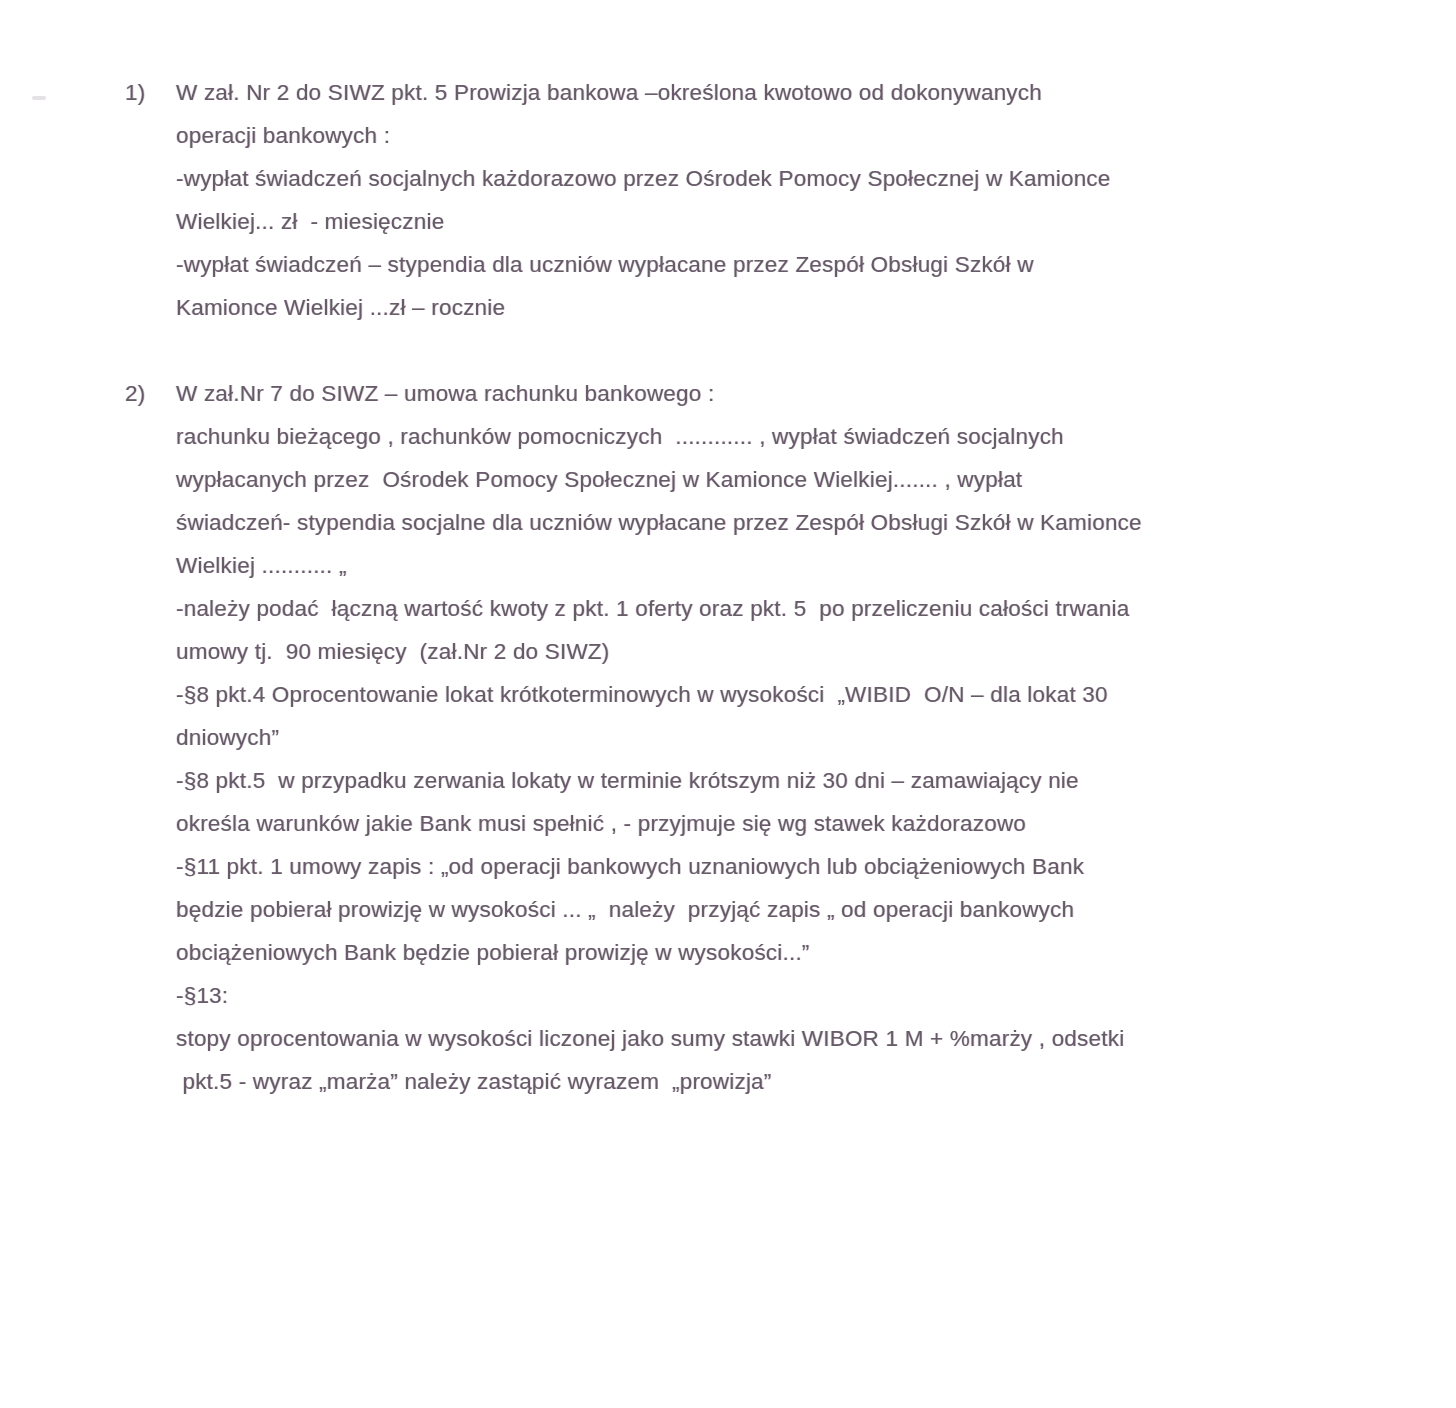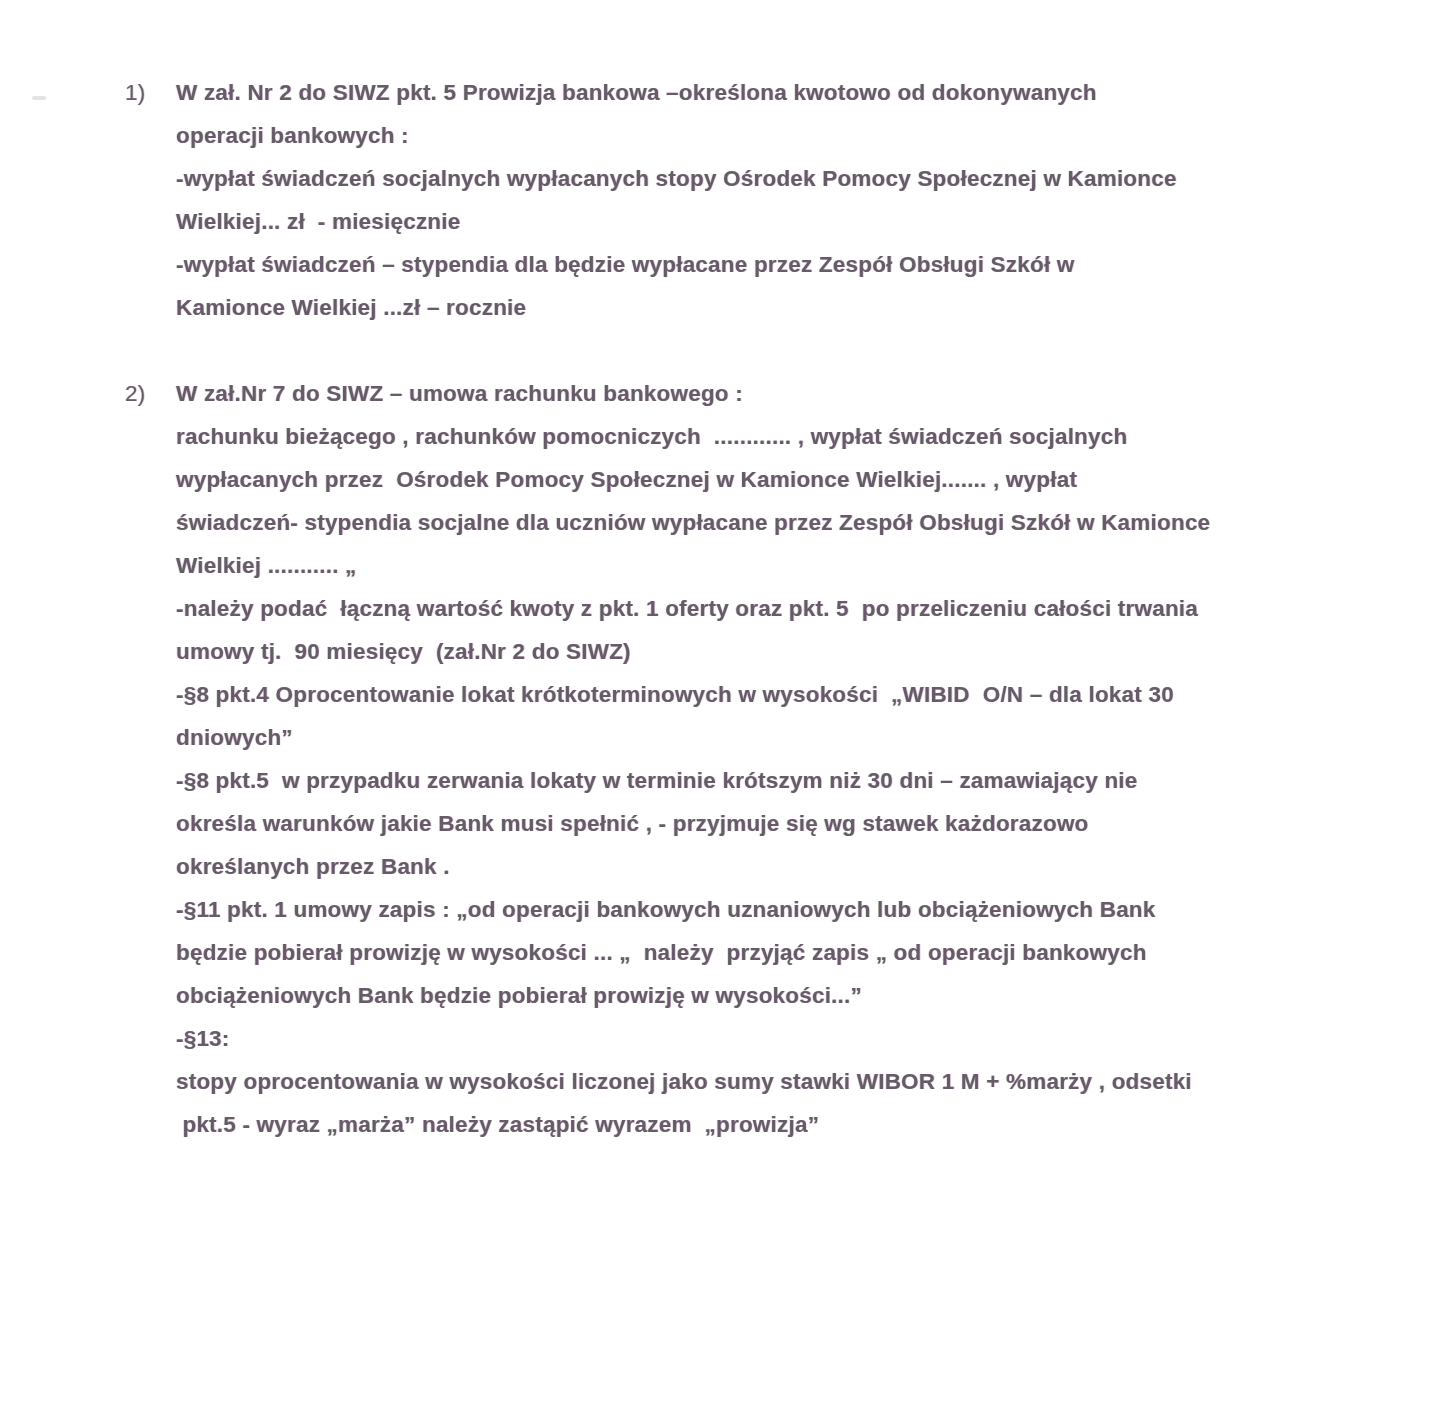--- a/index.html
+++ b/index.html
@@ -44,52 +44,50 @@
     margin-top: 43px; 
   }
   .num {
     position: absolute;
     left: -51px;
     top: 0;
     white-space: pre;
   }
   .line {
     white-space: pre;
-    font-weight: bold;
   }
 </style>
 </head>
 <body>
 
 <div class="page" style="background: rgb(255, 255, 255);">
   <div class="speck"></div>
   <div class="doc" id="doc" style="color: rgb(103, 91, 106);">
       <div class="item">
         <span class="num">1)</span>
         <div class="line">W zał. Nr 2 do SIWZ pkt. 5 Prowizja bankowa –określona kwotowo od dokonywanych</div>
         <div class="line">operacji bankowych :</div>
-        <div class="line">-wypłat świadczeń socjalnych wypłacanych stopy Ośrodek Pomocy Społecznej w Kamionce</div>
+        <div class="line">-wypłat świadczeń socjalnych każdorazowo przez Ośrodek Pomocy Społecznej w Kamionce</div>
         <div class="line">Wielkiej... zł  - miesięcznie</div>
-        <div class="line">-wypłat świadczeń – stypendia dla będzie wypłacane przez Zespół Obsługi Szkół w</div>
+        <div class="line">-wypłat świadczeń – stypendia dla uczniów wypłacane przez Zespół Obsługi Szkół w</div>
         <div class="line">Kamionce Wielkiej ...zł – rocznie</div>
       </div>
       <div class="item">
         <span class="num">2)</span>
         <div class="line">W zał.Nr 7 do SIWZ – umowa rachunku bankowego :</div>
         <div class="line">rachunku bieżącego , rachunków pomocniczych  ............ , wypłat świadczeń socjalnych</div>
         <div class="line">wypłacanych przez  Ośrodek Pomocy Społecznej w Kamionce Wielkiej....... , wypłat</div>
         <div class="line">świadczeń- stypendia socjalne dla uczniów wypłacane przez Zespół Obsługi Szkół w Kamionce</div>
         <div class="line">Wielkiej ........... „</div>
         <div class="line">-należy podać  łączną wartość kwoty z pkt. 1 oferty oraz pkt. 5  po przeliczeniu całości trwania</div>
         <div class="line">umowy tj.  90 miesięcy  (zał.Nr 2 do SIWZ)</div>
         <div class="line">-§8 pkt.4 Oprocentowanie lokat krótkoterminowych w wysokości  „WIBID  O/N – dla lokat 30</div>
         <div class="line">dniowych”</div>
         <div class="line">-§8 pkt.5  w przypadku zerwania lokaty w terminie krótszym niż 30 dni – zamawiający nie</div>
         <div class="line">określa warunków jakie Bank musi spełnić , - przyjmuje się wg stawek każdorazowo</div>
-        <div class="line">określanych przez Bank .</div>
         <div class="line">-§11 pkt. 1 umowy zapis : „od operacji bankowych uznaniowych lub obciążeniowych Bank</div>
         <div class="line">będzie pobierał prowizję w wysokości ... „  należy  przyjąć zapis „ od operacji bankowych</div>
         <div class="line">obciążeniowych Bank będzie pobierał prowizję w wysokości...”</div>
         <div class="line">-§13:</div>
         <div class="line">stopy oprocentowania w wysokości liczonej jako sumy stawki WIBOR 1 M + %marży , odsetki</div>
         <div class="line"> pkt.5 - wyraz „marża” należy zastąpić wyrazem  „prowizja”</div>
       </div>
     </div>
 </div>
 

